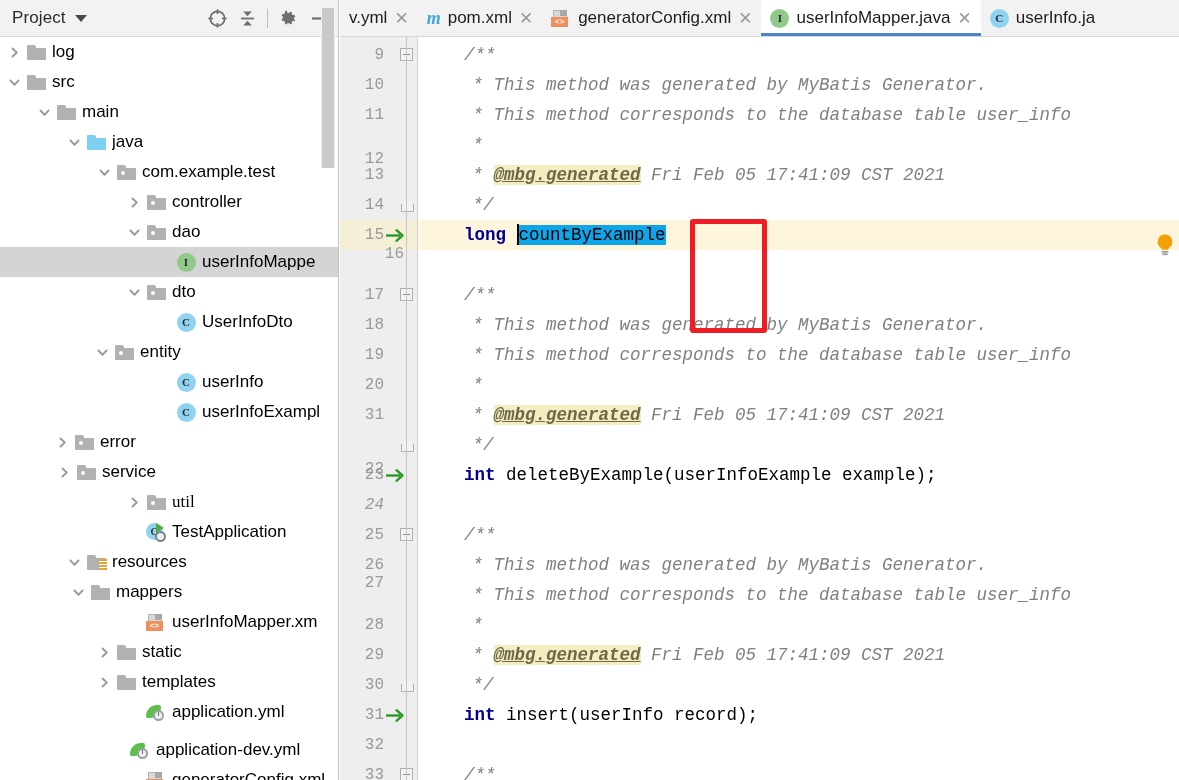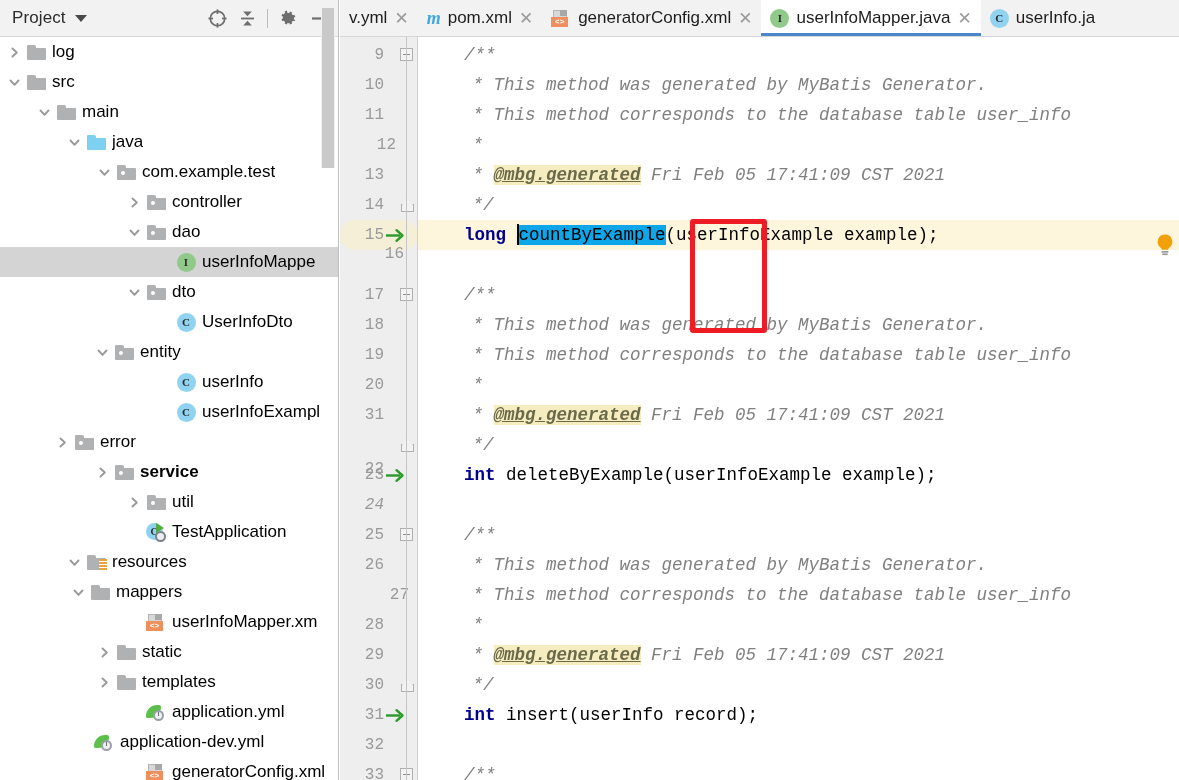--- a/index.html
+++ b/index.html
@@ -413,36 +413,36 @@
           </span>
           <span class="ticon">
             <span class="folder">
               <span class="tab"></span>
               <span class="body"></span>
               <span class="dot"></span>
             </span>
           </span>
           <span class="tlabel">error</span>
         </div>
-        <div class="trow" style="padding-left: 92px; font-weight: bold;">
+        <div class="trow" style="padding-left: 54px;">
           <span class="twist">
             <svg width="13" height="13" viewBox="0 0 13 13">
               <polyline points="4.5,2.5 8.8,6.5 4.5,10.5" fill="none" stroke="#9a9a9a" stroke-width="1.9" stroke-linecap="round" stroke-linejoin="round"></polyline>
             </svg>
           </span>
           <span class="ticon">
             <span class="folder">
               <span class="tab"></span>
               <span class="body"></span>
               <span class="dot"></span>
             </span>
           </span>
           <span class="tlabel">service</span>
         </div>
-        <div class="trow" style="padding-left: 124px;">
+        <div class="trow" style="padding-left: 124px; font-family: Liberation Serif, serif;">
           <span class="twist">
             <svg width="13" height="13" viewBox="0 0 13 13">
               <polyline points="4.5,2.5 8.8,6.5 4.5,10.5" fill="none" stroke="#9a9a9a" stroke-width="1.9" stroke-linecap="round" stroke-linejoin="round"></polyline>
             </svg>
           </span>
           <span class="ticon">
             <span class="folder">
               <span class="tab"></span>
               <span class="body"></span>
               <span class="dot"></span>
@@ -533,21 +533,21 @@
           <span class="twist"></span>
           <span class="ticon">
             <span class="ymlicon">
               <span class="leafb"></span>
               <span class="ring"></span>
               <span class="hand"></span>
             </span>
           </span>
           <span class="tlabel">application.yml</span>
         </div>
-        <div class="trow" style="padding-left: 72px;">
+        <div class="trow" style="padding-left: 108px; margin-top: 8px;">
           <span class="twist"></span>
           <span class="ticon">
             <span class="ymlicon">
               <span class="leafb"></span>
               <span class="ring"></span>
               <span class="hand"></span>
             </span>
           </span>
           <span class="tlabel">application-dev.yml</span>
         </div>
@@ -608,34 +608,34 @@
             <span class="fold-box"></span>
           </div>
           <div class="gline" style="top: 33px;">
             <span class="lnum">10</span>
             <span class="garrow"></span>
           </div>
           <div class="gline" style="top: 63px;">
             <span class="lnum">11</span>
             <span class="garrow"></span>
           </div>
-          <div class="gline" style="top: 93px; justify-content: flex-end;">
+          <div class="gline" style="top: 107px;">
             <span class="lnum">12</span>
             <span class="garrow"></span>
           </div>
           <div class="gline" style="top: 123px;">
             <span class="lnum">13</span>
             <span class="garrow"></span>
           </div>
           <div class="gline" style="top: 153px;">
             <span class="lnum">14</span>
             <span class="garrow"></span>
           </div>
           <div class="fold-end up" style="left: 61px; top: 162px;"></div>
-          <div class="gline" style="top: 183px; background: rgb(245, 239, 216); border-radius: 15px;">
+          <div class="gline" style="top: 183px; background: rgb(245, 239, 216);">
             <span class="lnum">15</span>
             <span class="garrow">
               <svg width="21" height="17" viewBox="0 0 21 17">
                 <line x1="1" y1="8.5" x2="15" y2="8.5" stroke="#2a9b2a" stroke-width="2.4"></line>
                 <polyline points="11.5,3.2 17.5,8.5 11.5,13.8" fill="none" stroke="#2a9b2a" stroke-width="2.4" stroke-linecap="round" stroke-linejoin="round"></polyline>
               </svg>
             </span>
           </div>
           <div class="gline" style="top: 202px; padding-left: 36px;">
             <span class="lnum">16</span>
@@ -686,21 +686,21 @@
             <span class="lnum">25</span>
             <span class="garrow"></span>
           </div>
           <div class="fold-marker" style="left: 60px; top: 491px;">
             <span class="fold-box"></span>
           </div>
           <div class="gline" style="top: 513px;">
             <span class="lnum">26</span>
             <span class="garrow"></span>
           </div>
-          <div class="gline" style="top: 543px; margin-left: 25px;">
+          <div class="gline" style="top: 531px;">
             <span class="lnum">27</span>
             <span class="garrow"></span>
           </div>
           <div class="gline" style="top: 573px;">
             <span class="lnum">28</span>
             <span class="garrow"></span>
           </div>
           <div class="gline" style="top: 603px;">
             <span class="lnum">29</span>
             <span class="garrow"></span>
@@ -734,21 +734,21 @@
       <div id="foldline"></div>
       <div id="gutter-edge"></div>
       <div id="code-layers">
           <div class="codeline" style="top: 3px; padding-left: 46px;"><span class="cmt">/**</span></div>
           <div class="codeline" style="top: 33px; padding-left: 54.5px;"><span class="cmt">* This method was generated by MyBatis Generator.</span></div>
           <div class="codeline" style="top: 63px; padding-left: 54.5px;"><span class="cmt">* This method corresponds to the database table user_info</span></div>
           <div class="codeline" style="top: 93px; padding-left: 54.5px;"><span class="cmt">*</span></div>
           <div class="codeline" style="top: 123px; padding-left: 54.5px;"><span class="cmt">* </span><span class="tagmbg">@mbg.generated</span><span class="cmt"> Fri Feb 05 17:41:09 CST 2021</span></div>
           <div class="codeline" style="top: 153px; padding-left: 54.5px;"><span class="cmt">*/</span></div>
           <div class="hl-row" style="top: 183px;"></div>
-          <div class="codeline" style="top: 183px; padding-left: 46px;"><span class="kw">long </span><span class="caret"></span><span class="sel">countByExample</span><span>(userInfoExample example);</span></div>
+          <div class="codeline" style="top: 183px; padding-left: 46px;"><span class="kw">long </span><span class="caret"></span><span class="sel">countByExample</span></div>
           <div class="codeline" style="top: 213px; padding-left: 12px;"></div>
           <div class="codeline" style="top: 243px; padding-left: 46px;"><span class="cmt">/**</span></div>
           <div class="codeline" style="top: 273px; padding-left: 54.5px;"><span class="cmt">* This method was generated by MyBatis Generator.</span></div>
           <div class="codeline" style="top: 303px; padding-left: 54.5px;"><span class="cmt">* This method corresponds to the database table user_info</span></div>
           <div class="codeline" style="top: 333px; padding-left: 54.5px;"><span class="cmt">*</span></div>
           <div class="codeline" style="top: 363px; padding-left: 54.5px;"><span class="cmt">* </span><span class="tagmbg">@mbg.generated</span><span class="cmt"> Fri Feb 05 17:41:09 CST 2021</span></div>
           <div class="codeline" style="top: 393px; padding-left: 54.5px;"><span class="cmt">*/</span></div>
           <div class="codeline" style="top: 423px; padding-left: 46px;"><span class="kw">int</span><span> deleteByExample(userInfoExample example);</span></div>
           <div class="codeline" style="top: 453px; padding-left: 12px;"></div>
           <div class="codeline" style="top: 483px; padding-left: 46px;"><span class="cmt">/**</span></div>

